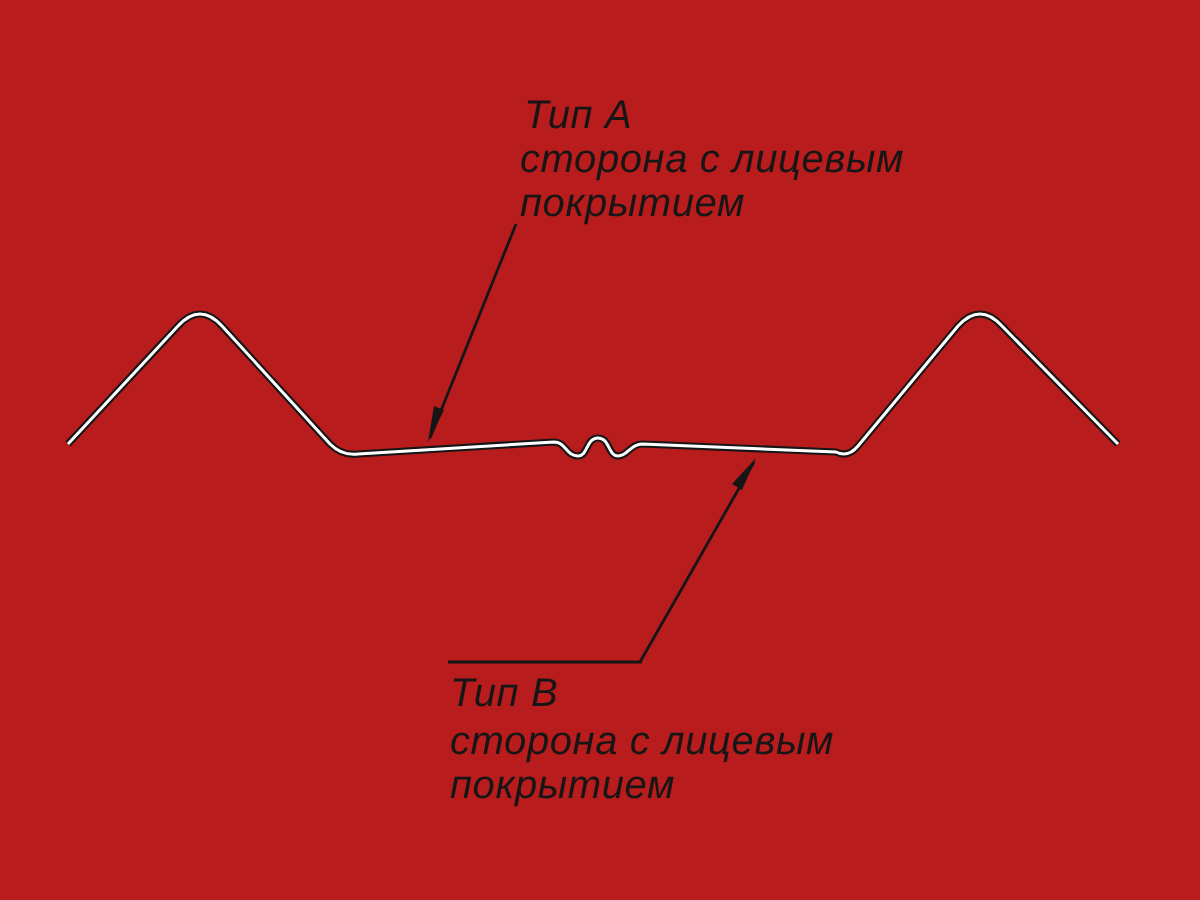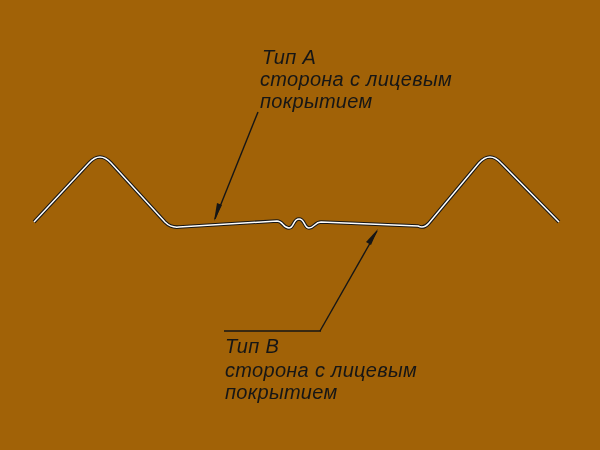--- a/index.html
+++ b/index.html
@@ -5,21 +5,21 @@
   html, body {
     margin: 0;
     padding: 0;
     background: #ffffff;
     font-family: "Liberation Sans", sans-serif;
   }
   .canvas {
     position: relative;
     width: 600px;
     height: 450px;
-    background: #a16207;
+    background: #b91c1c;
     overflow: hidden;
   }
   svg text {
     font-family: "Liberation Sans", "DejaVu Sans", sans-serif;
     font-style: italic;
     font-size: 20px;
     fill: #161616;
     letter-spacing: 0.3px;
   }
   svg text.title-line {

